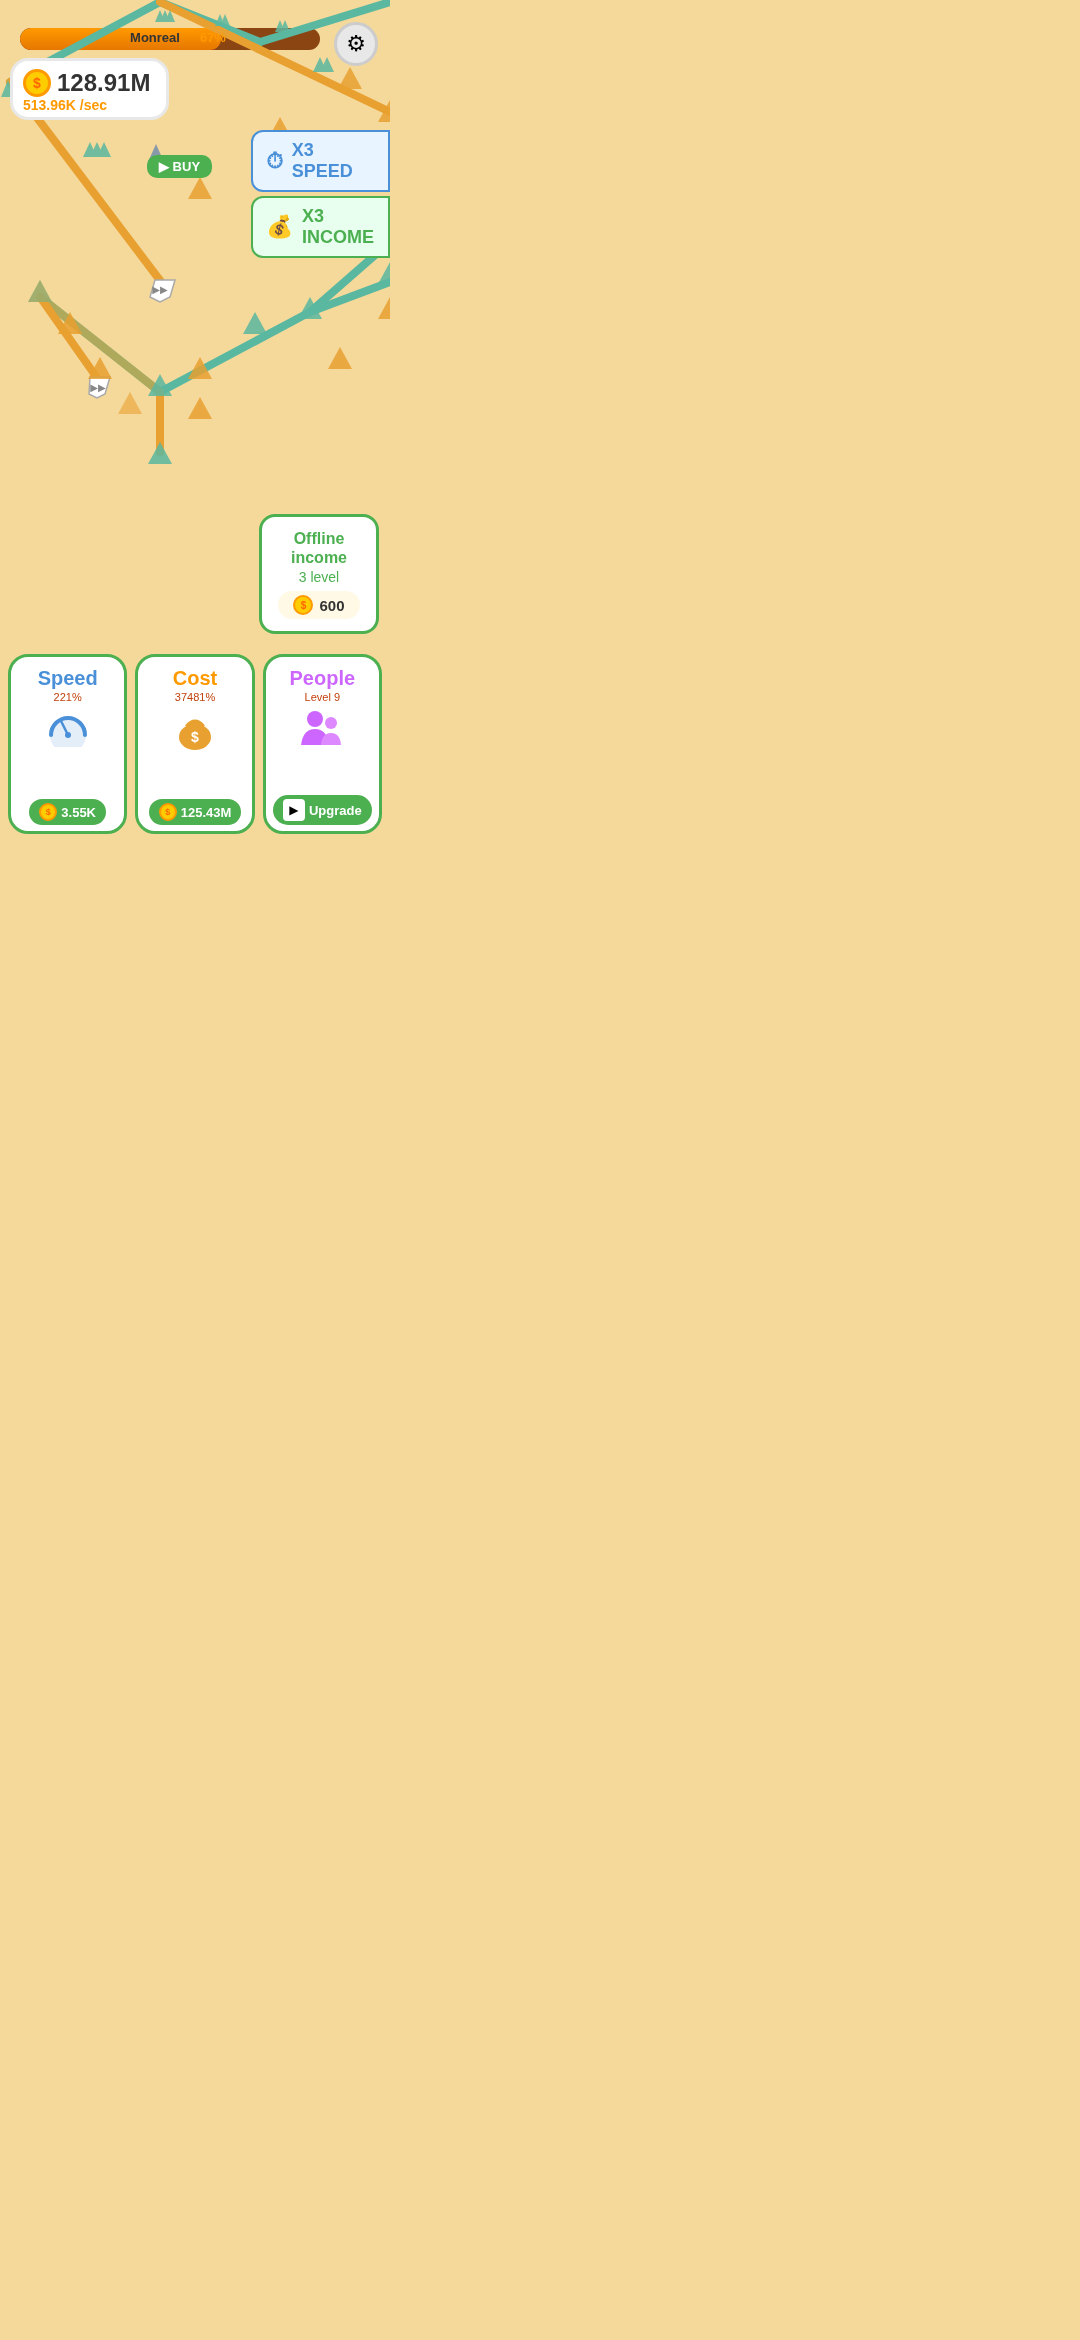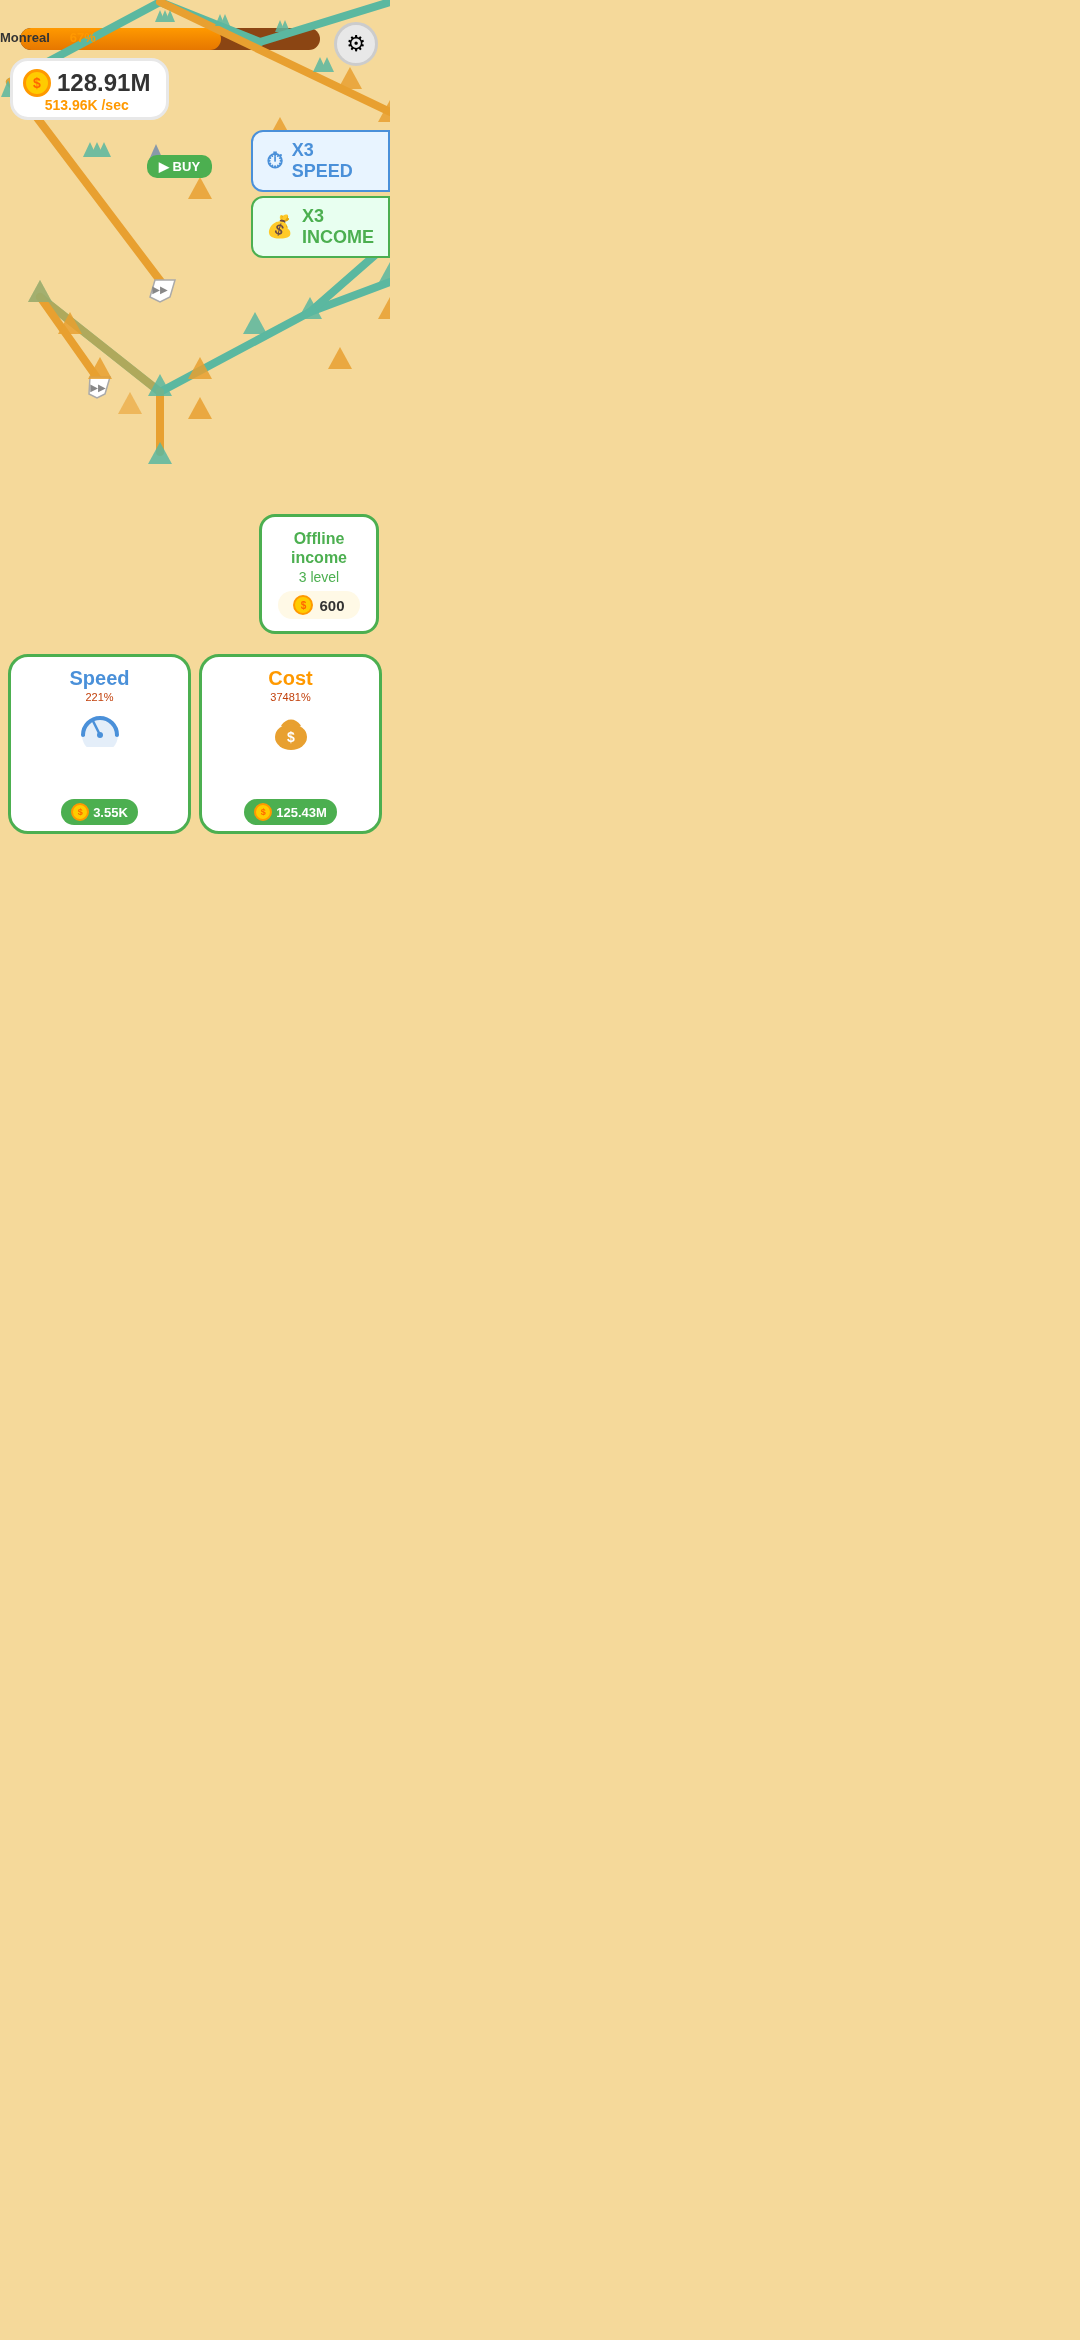--- a/index.html
+++ b/index.html
@@ -47,23 +47,24 @@
       cursor: pointer;
     }
 
     .location-badge {
       position: absolute;
       top: 28px;
       left: 0;
       right: 70px;
       display: flex;
       align-items: center;
-      justify-content: flex-start;
+      justify-content: center;
       height: 18px;
       z-index: 2;
+      padding-left: 36px;
     }
 
     .location-text {
       color: #333;
       font-size: 13px;
       font-weight: bold;
     }
 
     .location-percent {
       color: #ff9900;
@@ -107,21 +108,20 @@
     .money-value {
       font-size: 24px;
       font-weight: bold;
       color: #333;
     }
 
     .money-rate {
       color: #ff9900;
       font-size: 14px;
       font-weight: bold;
-      text-align: center;
       margin-top: 0;
     }
 
     
     .multipliers {
       position: absolute;
       top: 130px;
       right: 0;
       z-index: 10;
     }
@@ -515,14 +515,32 @@
         <path d="M20 17 Q25 12 30 17" stroke="#e8a030" stroke-width="3" fill="none"></path>
         <text x="25" y="35" text-anchor="middle" font-size="14" fill="white" font-weight="bold">$</text>
       </svg>
     </div>
     <div class="card-price">
       <div class="card-price-icon">$</div>
       <span class="card-price-value">125.43M</span>
     </div>
   </div>
 
+  <div class="card">
+    <div class="card-title people-title">People</div>
+    <div class="card-subtitle">Level 9</div>
+    <div class="card-icon">
+      <svg width="54" height="44" viewBox="0 0 54 44">
+
+        <circle cx="20" cy="12" r="8" fill="#cc66ff"></circle>
+        <path d="M6 38 Q8 22 20 22 Q32 22 34 38" fill="#cc66ff"></path>
+
+        <circle cx="36" cy="16" r="6" fill="#dd88ff"></circle>
+        <path d="M26 38 Q27 26 36 26 Q45 26 46 38" fill="#dd88ff"></path>
+      </svg>
+    </div>
+    <button class="upgrade-btn">
+      <div class="upgrade-icon">▶</div>
+      <span class="upgrade-text">Upgrade</span>
+    </button>
+  </div>
 
 </div>
 
 </body></html>

